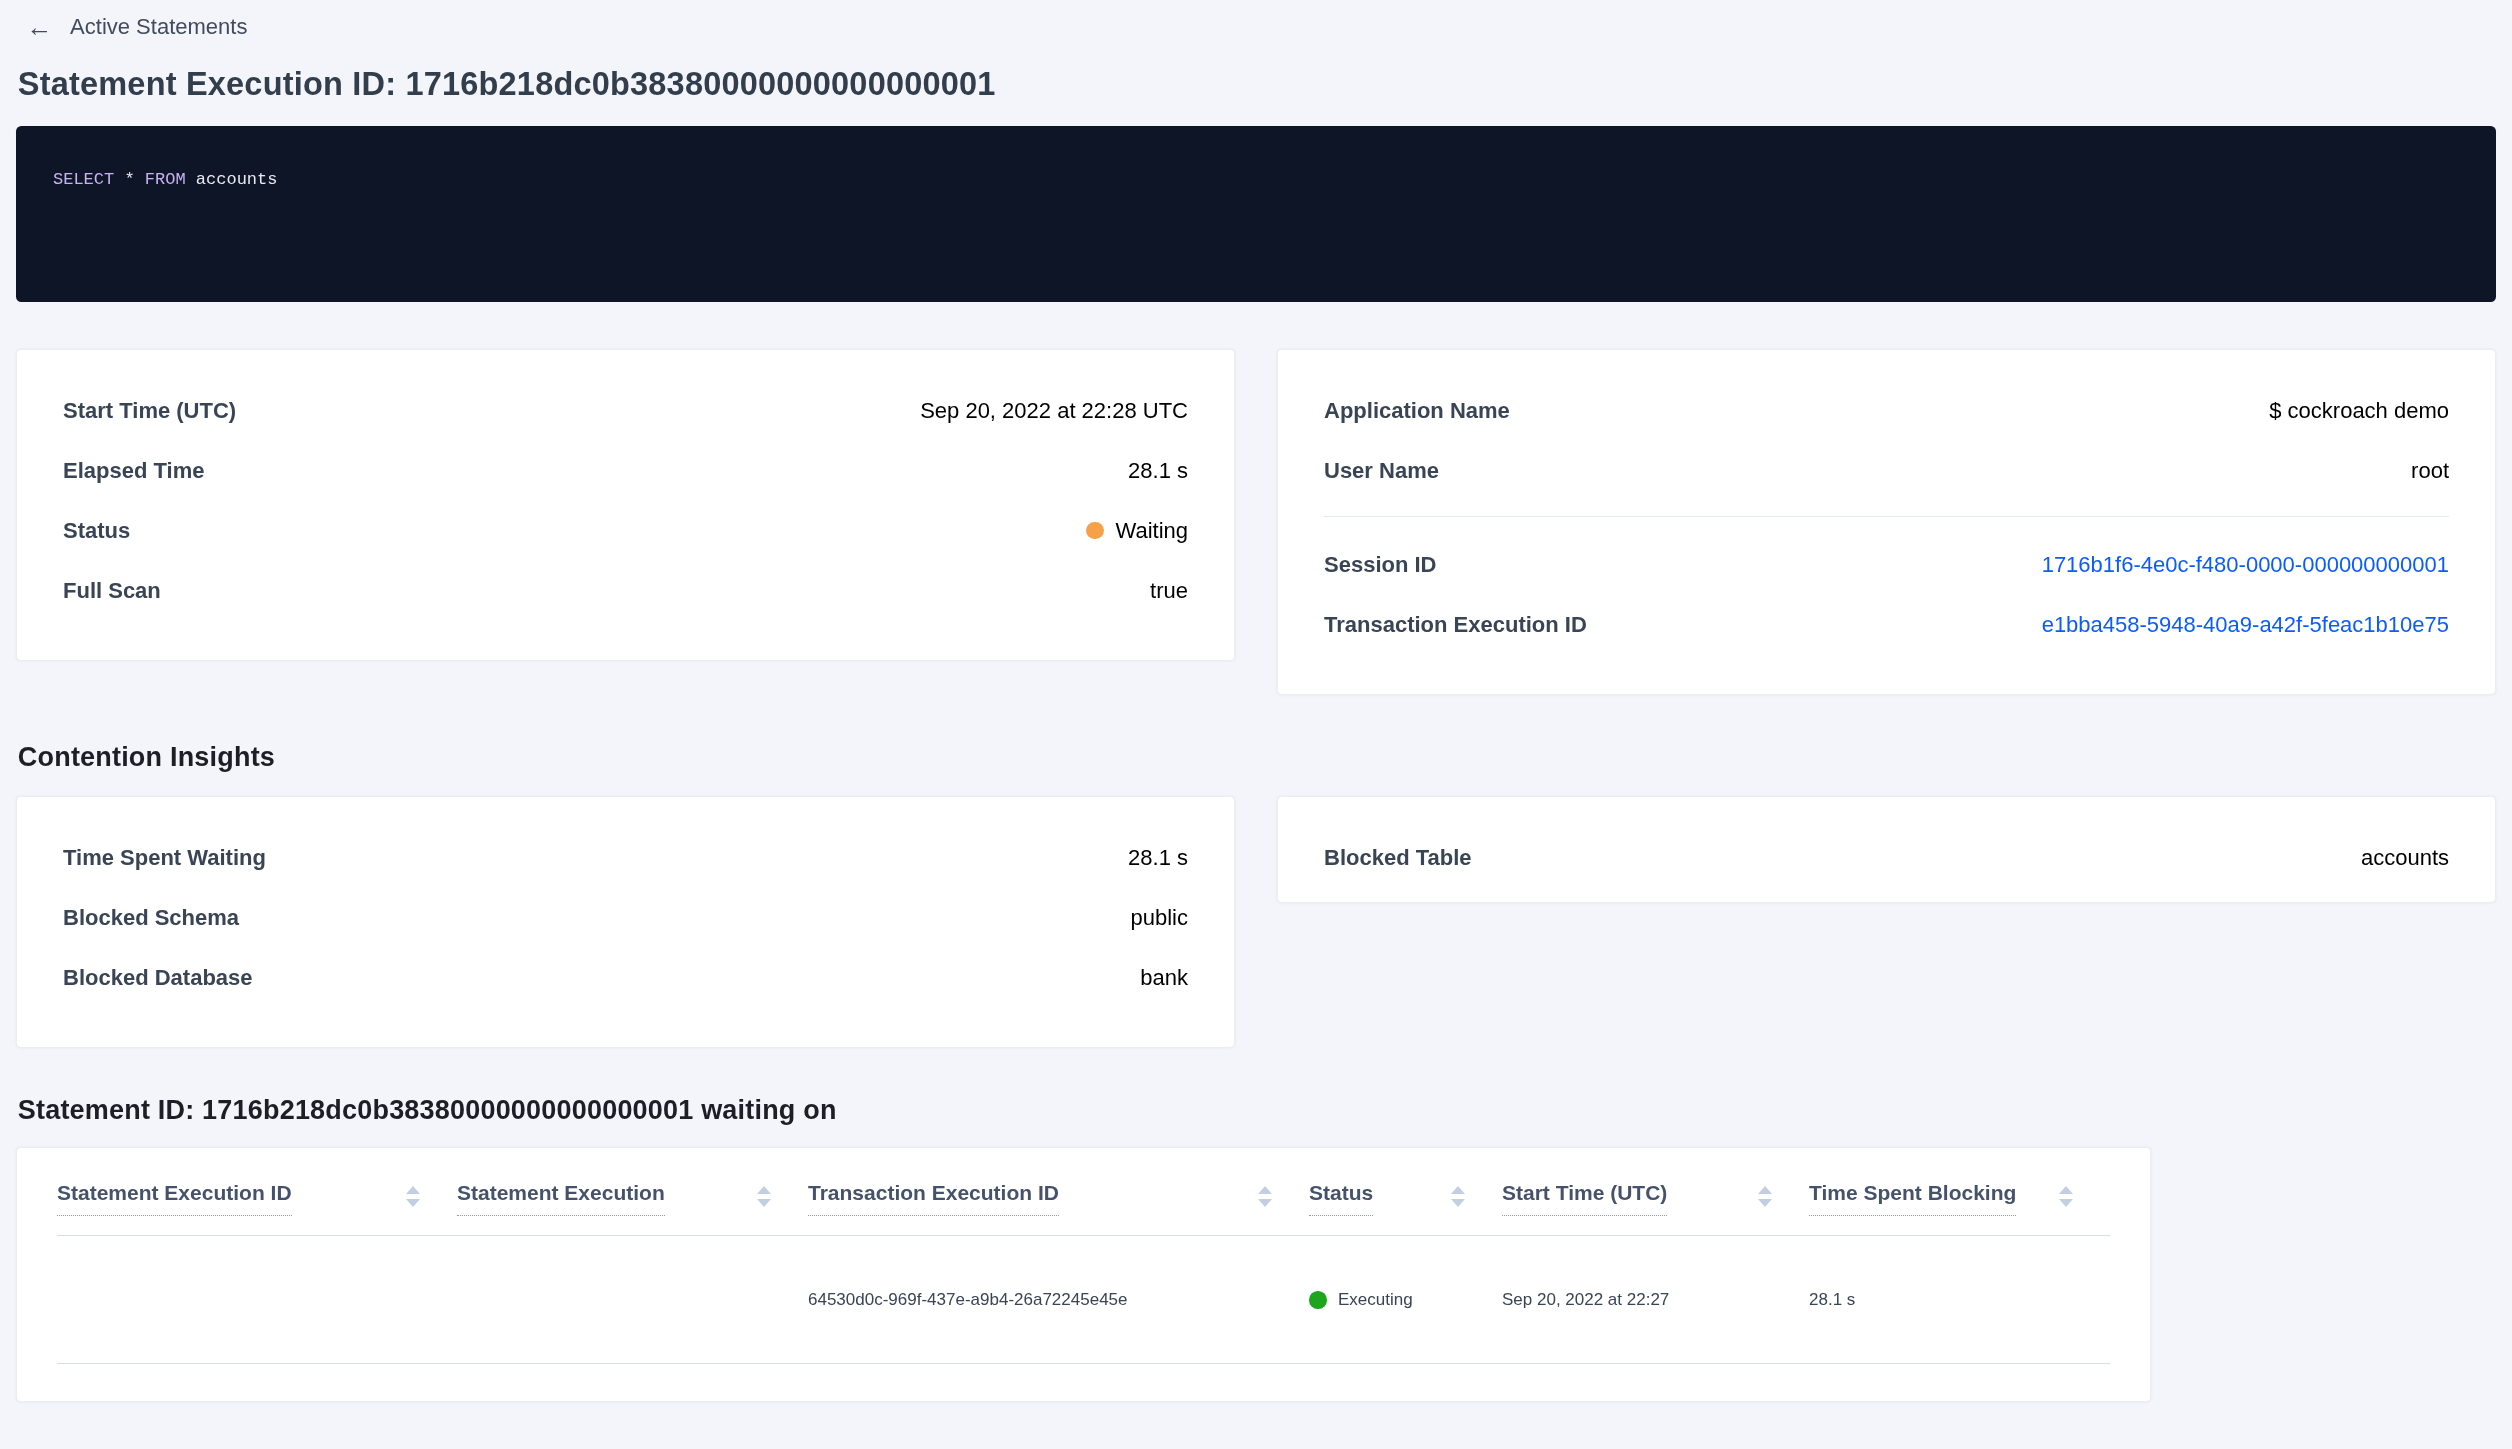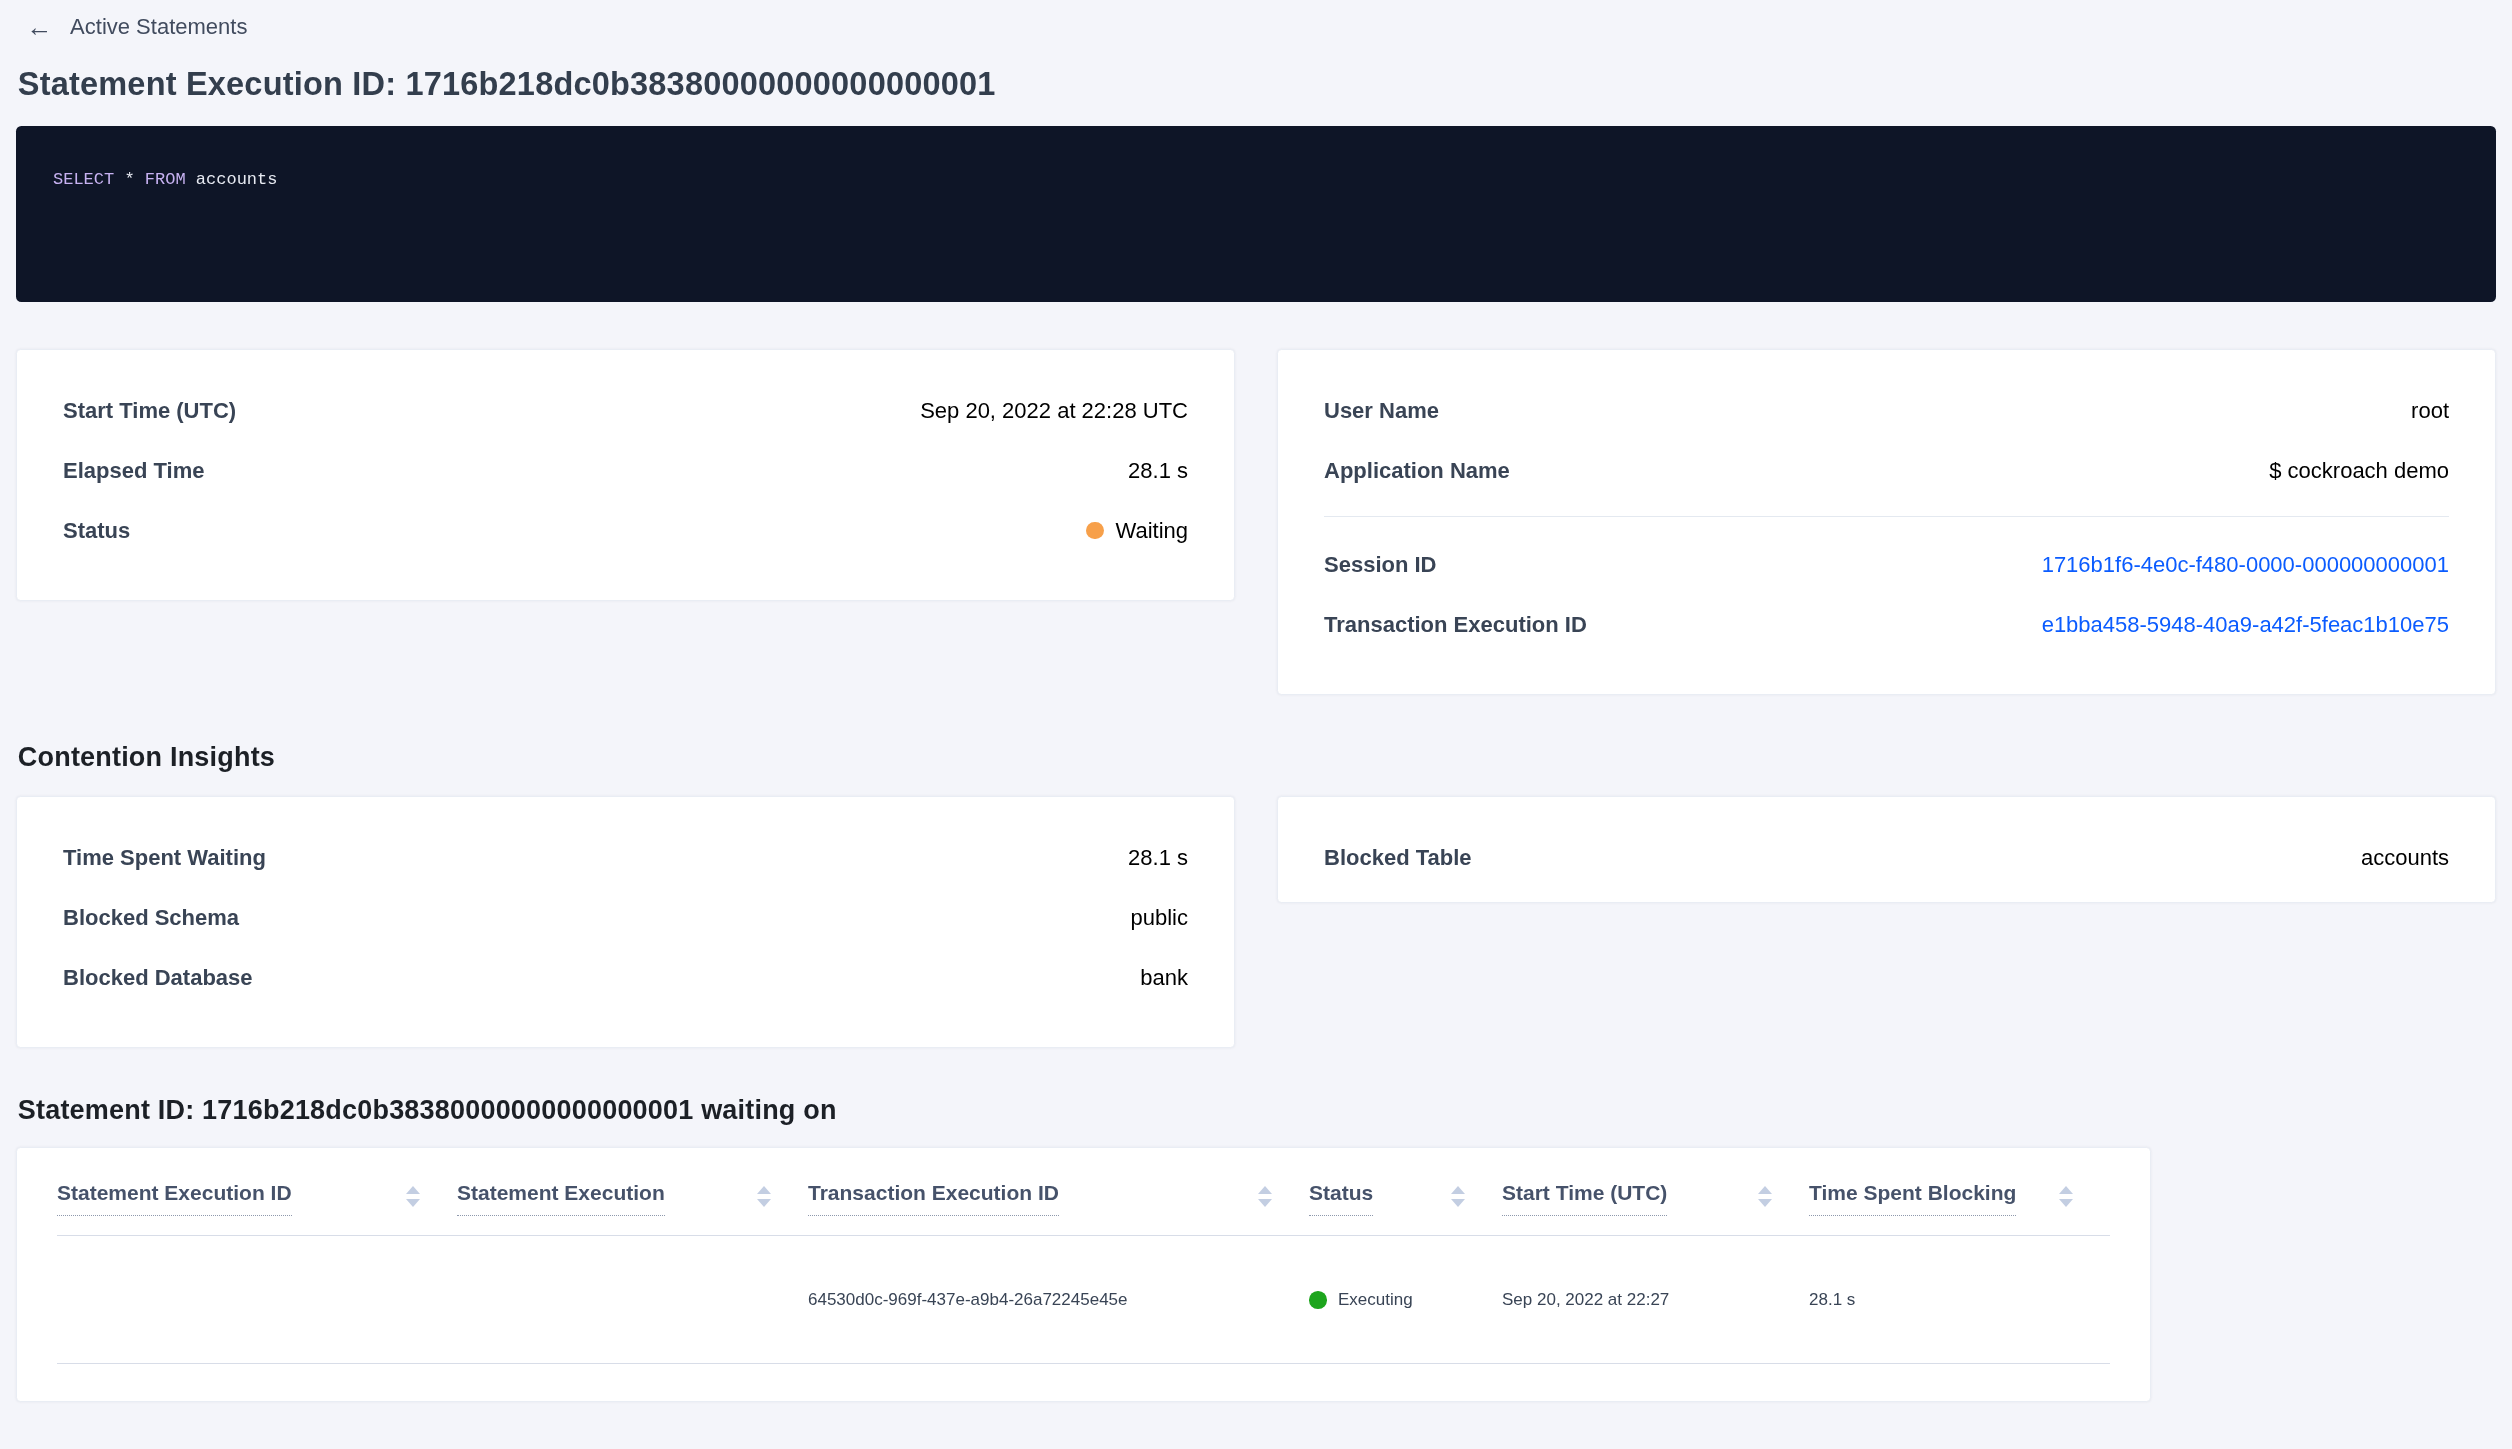--- a/index.html
+++ b/index.html
@@ -144,30 +144,34 @@
         <span class="kv-label">Elapsed Time</span>
         <span class="kv-value">28.1 s</span>
       </div>
       <div class="kv-row">
         <span class="kv-label">Status</span>
         <span class="kv-value kv-value-with-dot">
           <span class="dot dot-orange"></span>
           <span>Waiting</span>
         </span>
       </div>
+      <div class="kv-row">
+        <span class="kv-label">Full Scan</span>
+        <span class="kv-value">true</span>
+      </div>
     </div>
 
     <div class="card">
+      <div class="kv-row">
+        <span class="kv-label">Application Name</span>
+        <span class="kv-value">$ cockroach demo</span>
+      </div>
       <div class="kv-row">
         <span class="kv-label">User Name</span>
         <span class="kv-value">root</span>
-      </div>
-      <div class="kv-row">
-        <span class="kv-label">Application Name</span>
-        <span class="kv-value">$ cockroach demo</span>
       </div>
       <hr class="divider">
       <div class="kv-row">
         <span class="kv-label">Session ID</span>
         <a class="kv-value link">1716b1f6-4e0c-f480-0000-000000000001</a>
       </div>
       <div class="kv-row">
         <span class="kv-label">Transaction Execution ID</span>
         <a class="kv-value link">e1bba458-5948-40a9-a42f-5feac1b10e75</a>
       </div>

